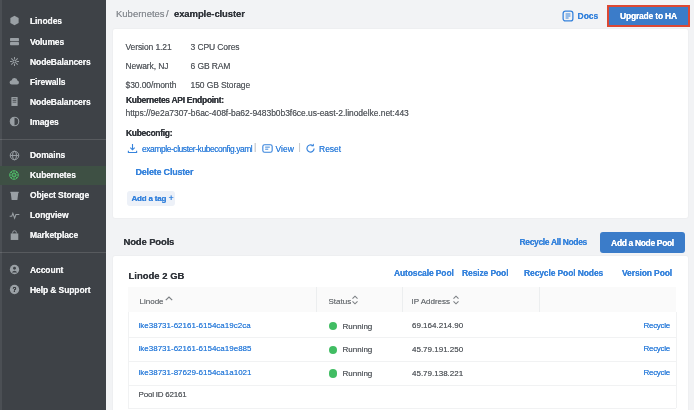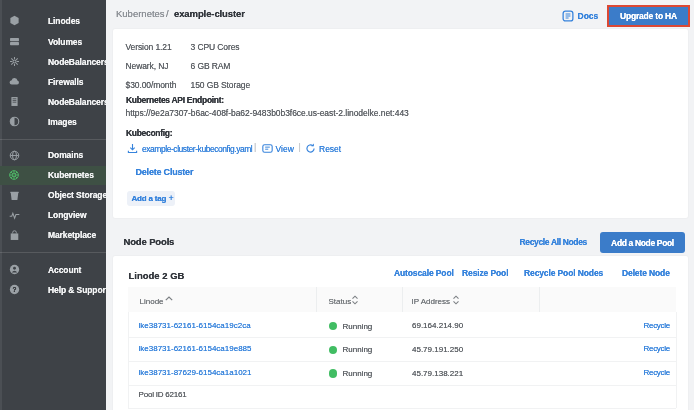--- a/index.html
+++ b/index.html
@@ -4,21 +4,21 @@
 <style>
   * { margin:0; padding:0; box-sizing:border-box; }
   html,body { width:694px; height:410px; overflow:hidden; }
   body { font-family:"Liberation Sans", sans-serif; background:#f2f3f5; position:relative; text-shadow:0 0 0.55px currentColor; }
   .abs { position:absolute; }
 
   
   #sidebar { position:absolute; left:0; top:0; width:106px; height:410px; background:#3e4247; }
   .nav { position:absolute; left:0; width:106px; height:20px; }
   .nav .ic { position:absolute; left:8.5px; top:4.5px; width:11px; height:11px; }
-  .nav .tx { position:absolute; left:48px; top:5px; font-size:8.5px; font-weight:700; color:#f2f3f4; letter-spacing:-0.1px; white-space:nowrap; }
+  .nav .tx { position:absolute; left:30px; top:5px; font-size:8.5px; font-weight:700; color:#f2f3f4; letter-spacing:-0.1px; white-space:nowrap; }
   .navdiv { position:absolute; left:0; width:106px; height:1px; background:rgba(255,255,255,0.13); }
 
   .card { position:absolute; left:113px; width:575px; background:#fff; border-radius:2px; box-shadow:0 0 2px rgba(0,0,0,0.07); }
 
   .t { position:absolute; font-size:8.5px; color:#5e6267; letter-spacing:-0.1px; white-space:nowrap; }
   .b { position:absolute; font-size:8.5px; font-weight:700; color:#32363c; letter-spacing:-0.3px; white-space:nowrap; }
   .plink { position:absolute; font-size:8.5px; font-weight:700; color:#3683dc; letter-spacing:-0.12px; white-space:nowrap; }
   .th { position:absolute; font-size:8px; color:#75797d; white-space:nowrap; }
   .td { position:absolute; font-size:8px; color:#5e6267; white-space:nowrap; }
   .tlnk { position:absolute; font-size:8px; color:#3683dc; white-space:nowrap; }
@@ -194,21 +194,21 @@
 <div class="abs" style="left:519.5px; top:237px; font-size:8.5px; font-weight:700; color:#3683dc; letter-spacing:-0.35px;">Recycle All Nodes</div>
 <div class="abs" style="left:600px; top:231.5px; width:85px; height:21.5px; background:#3b7cc9; border-radius:3px;"></div>
 <div class="abs" style="left:600px; top:237.5px; width:85px; text-align:center; font-size:8.5px; font-weight:700; color:#fff; letter-spacing:-0.35px;">Add a Node Pool</div>
 
 <div class="card" style="top:255.5px; height:157px;"></div>
 
 <div class="abs" style="left:128.5px; top:269.5px; font-size:9.5px; font-weight:700; color:#32363c;">Linode 2 GB</div>
 <div class="plink" style="left:394px; top:267.5px;">Autoscale Pool</div>
 <div class="plink" style="left:462px; top:267.5px;">Resize Pool</div>
 <div class="plink" style="left:524px; top:267.5px;">Recycle Pool Nodes</div>
-<div class="plink" style="left:622px; top:267.5px;">Delete Node</div>
+<div class="plink" style="left:622px; top:267.5px;">Version Pool</div>
 
 <div class="abs" style="left:128px; top:287px; width:548px; height:25px; background:#fafafa;"></div>
 <div class="sep" style="left:316px; top:287px; height:25px;"></div>
 <div class="sep" style="left:402px; top:287px; height:25px;"></div>
 <div class="sep" style="left:539px; top:287px; height:25px;"></div>
 
 <div class="th" style="left:139.5px; top:297px;">Linode</div>
 <svg class="abs" style="left:165px; top:296px" width="8" height="5" viewBox="0 0 10 6">
     <path d="M1 5l4-3.8L9 5" stroke="#7b7f83" stroke-width="1.5" fill="none"></path>
   </svg>

